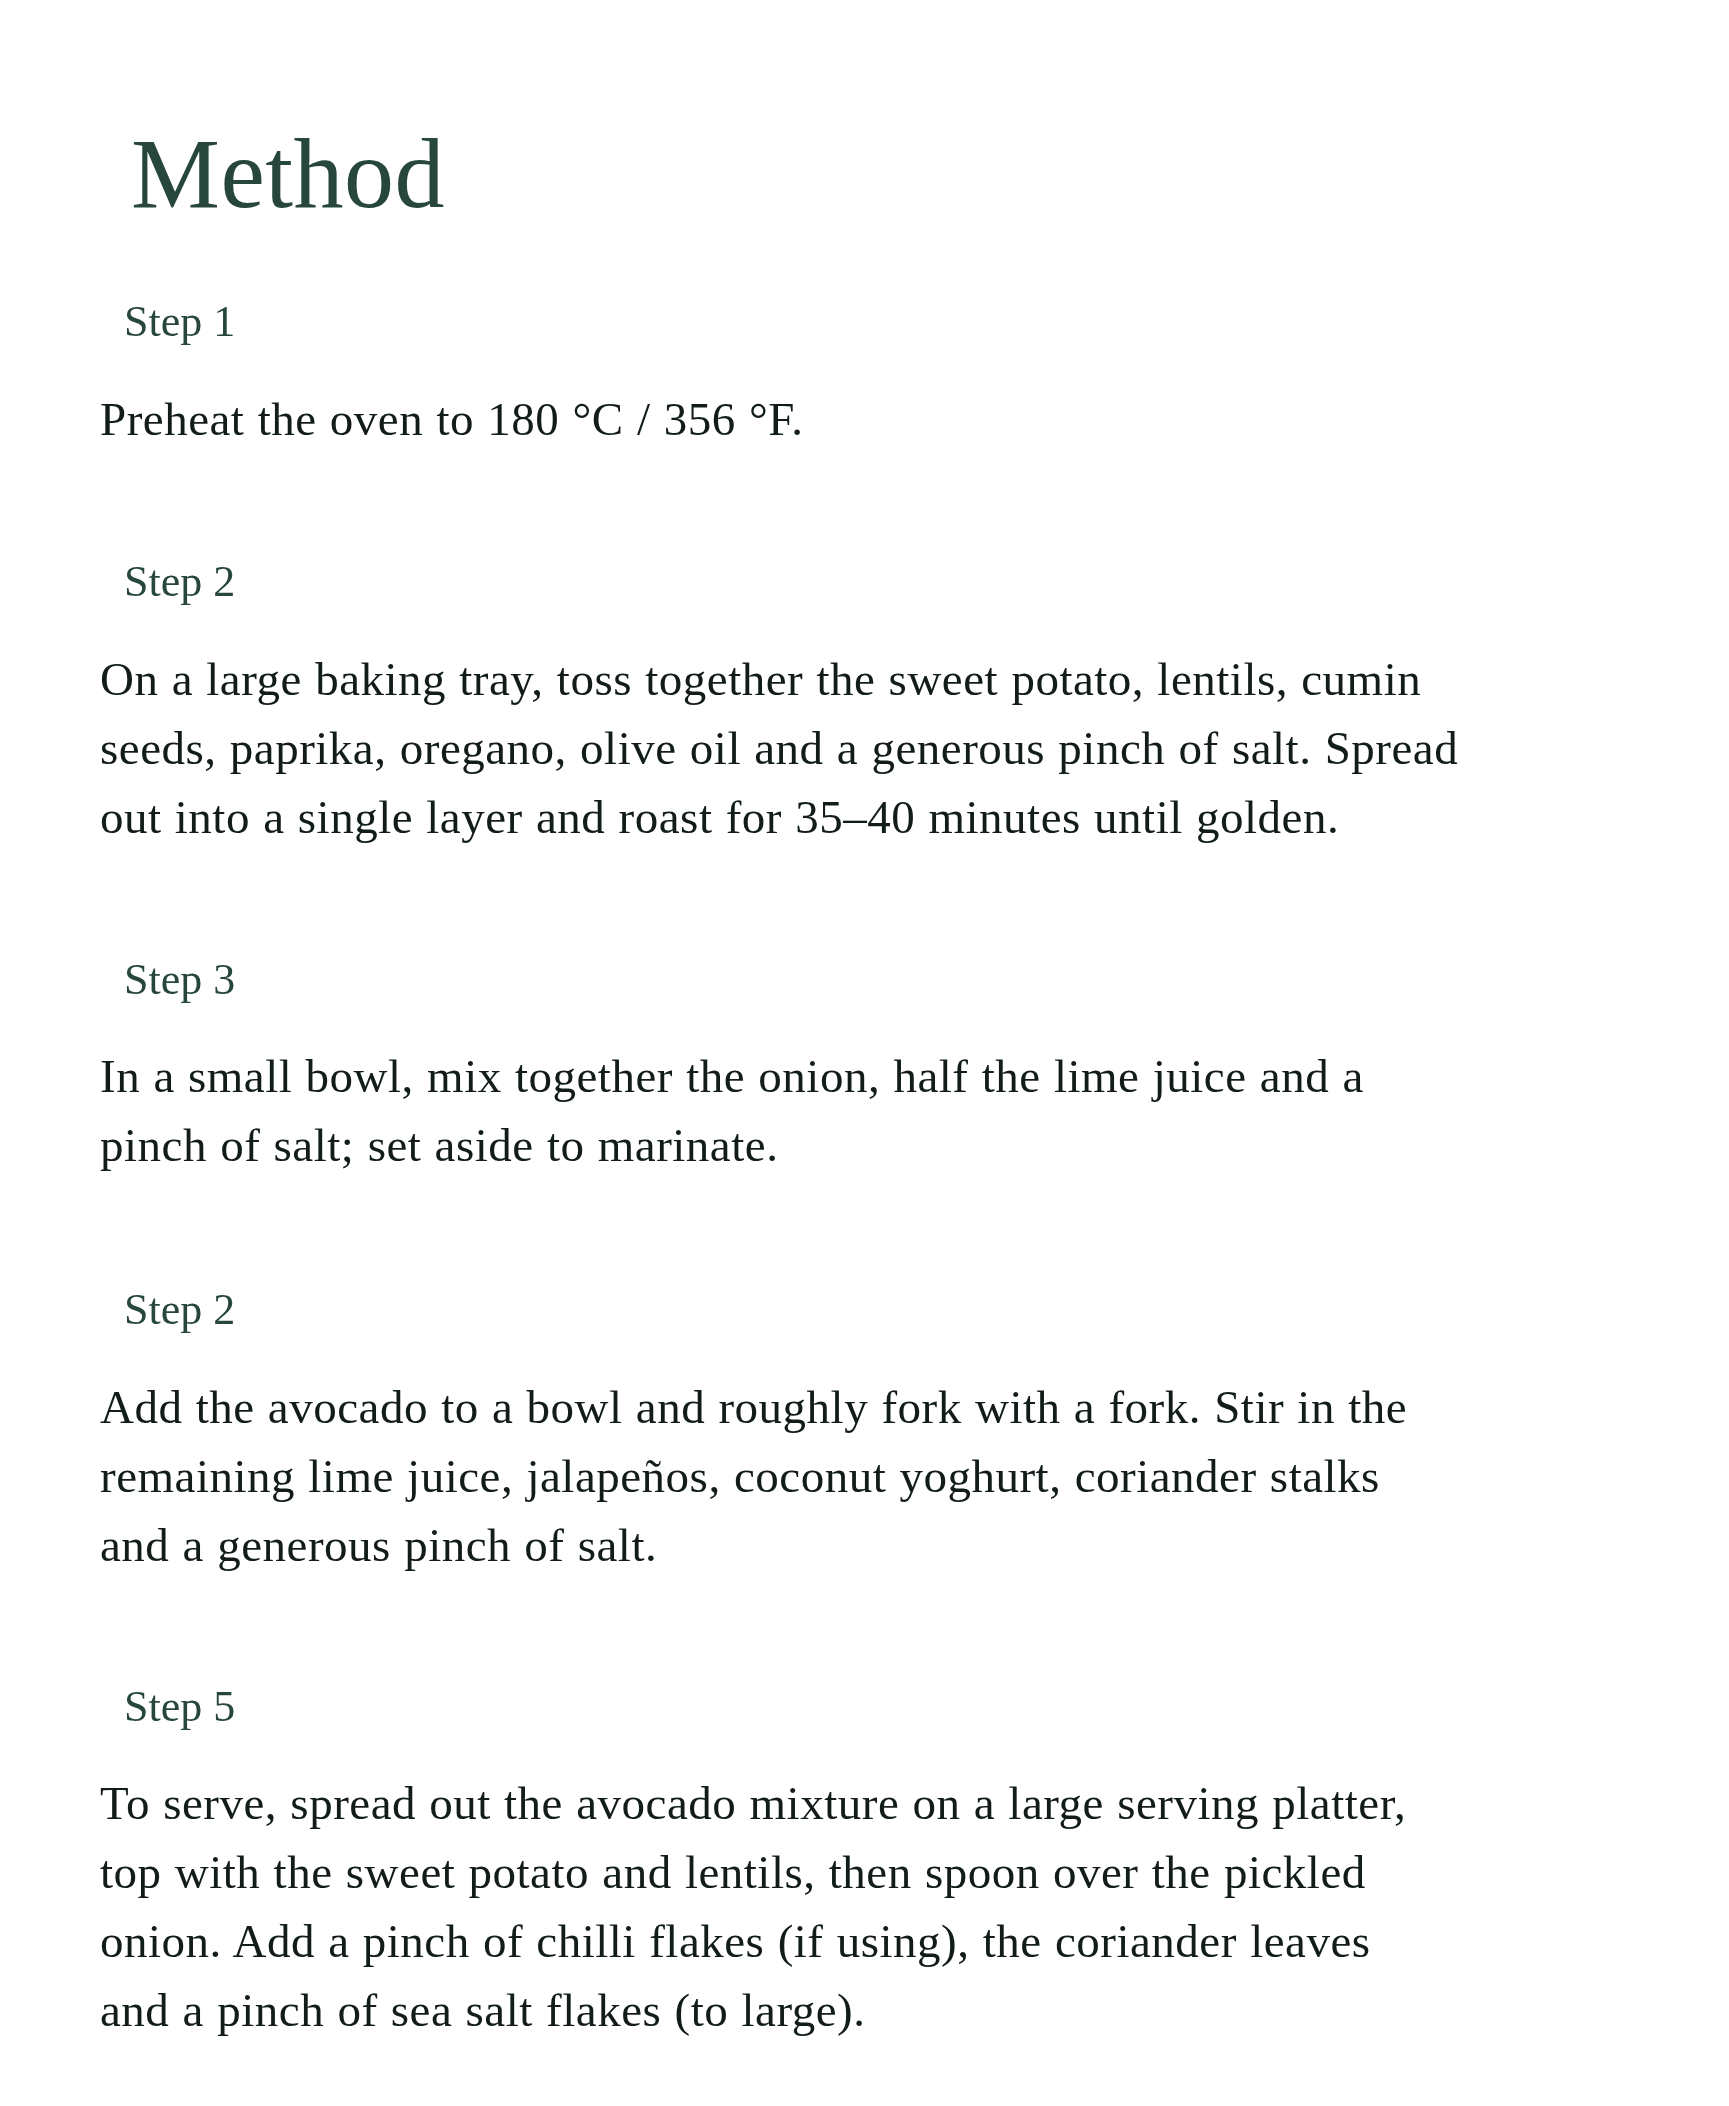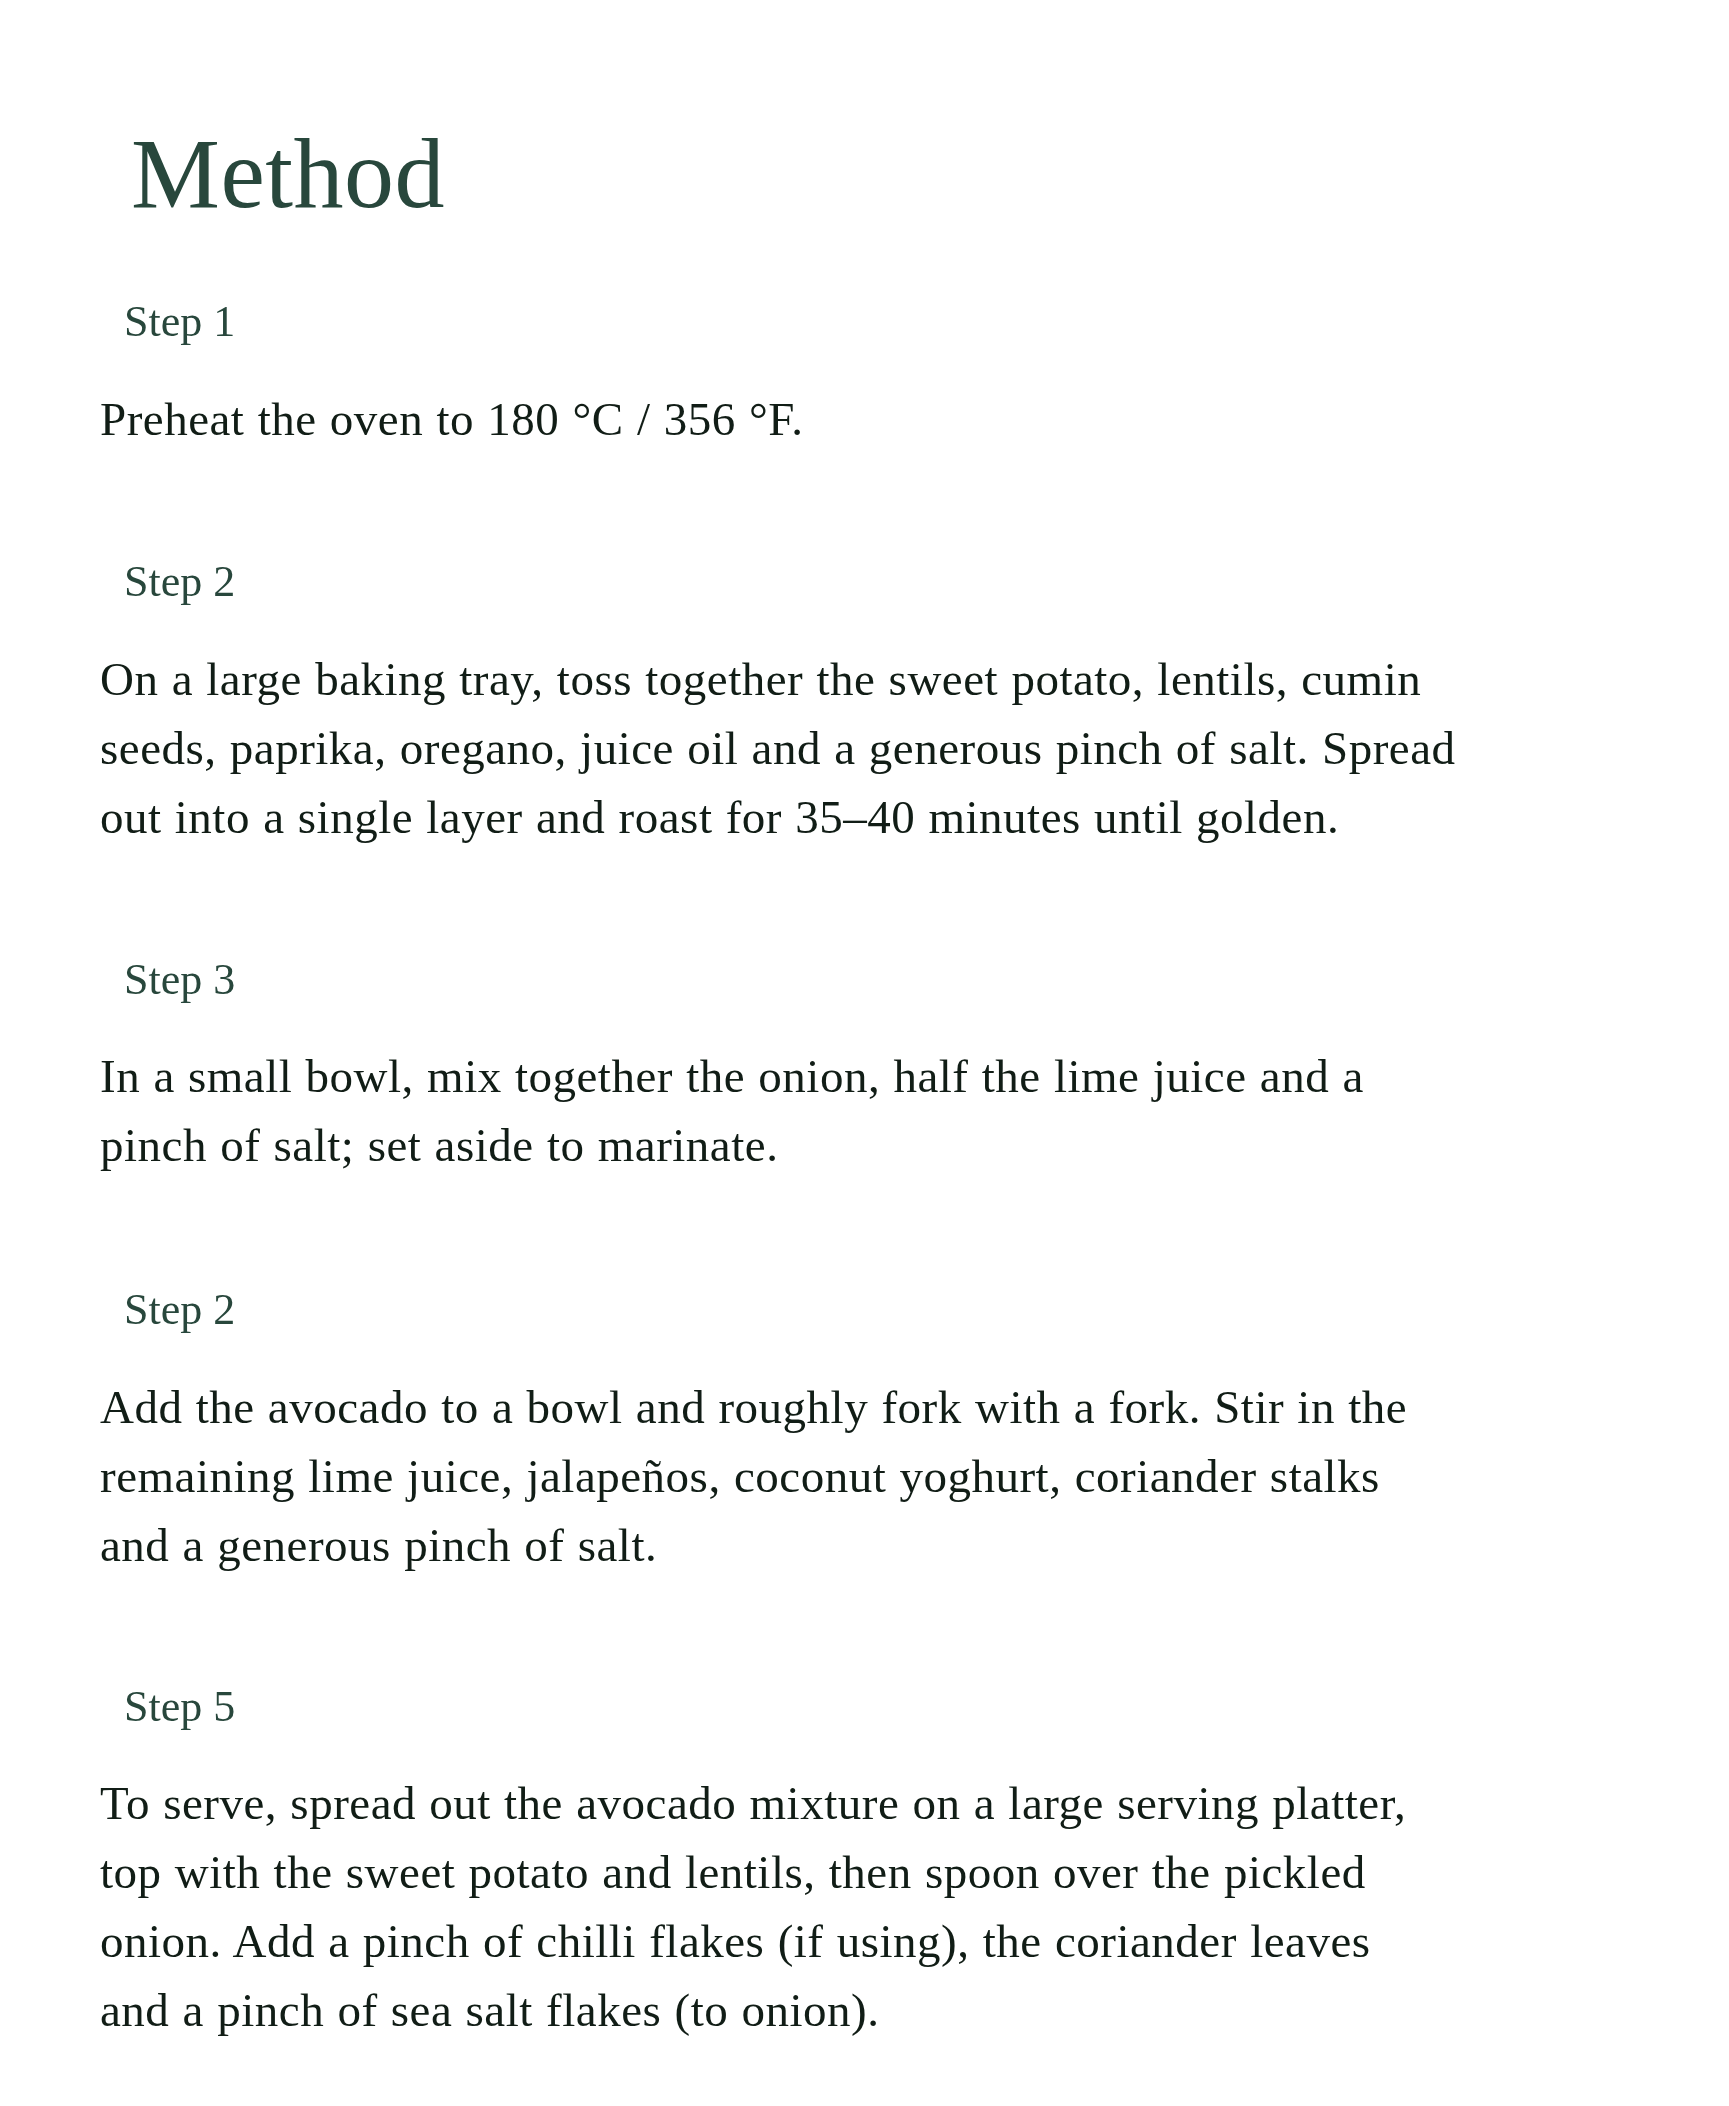--- a/index.html
+++ b/index.html
@@ -57,21 +57,21 @@
 <h1 class="page-title">Method</h1>
 
 <section>
   <h3 class="step-label" style="top:288px">Step 1</h3>
   <p class="step-line" style="top:392px">Preheat the oven to 180 °C / 356 °F.</p>
 </section>
 
 <section>
   <h3 class="step-label" style="top:548px">Step 2</h3>
   <p class="step-line" style="top:652px">On a large baking tray, toss together the sweet potato, lentils, cumin</p>
-  <p class="step-line" style="top:721px">seeds, paprika, oregano, juice oil and a generous pinch of salt. Spread</p>
+  <p class="step-line" style="top:721px">seeds, paprika, oregano, olive oil and a generous pinch of salt. Spread</p>
   <p class="step-line" style="top:790px">out into a single layer and roast for 35–40 minutes until golden.</p>
 </section>
 
 <section>
   <h3 class="step-label" style="top:946px">Step 3</h3>
   <p class="step-line" style="top:1049px">In a small bowl, mix together the onion, half the lime juice and a</p>
   <p class="step-line" style="top:1118px">pinch of salt; set aside to marinate.</p>
 </section>
 
 <section>
@@ -79,15 +79,15 @@
   <p class="step-line" style="top:1380px">Add the avocado to a bowl and roughly fork with a fork. Stir in the</p>
   <p class="step-line" style="top:1449px">remaining lime juice, jalapeños, coconut yoghurt, coriander stalks</p>
   <p class="step-line" style="top:1518px">and a generous pinch of salt.</p>
 </section>
 
 <section>
   <h3 class="step-label" style="top:1673px">Step 5</h3>
   <p class="step-line" style="top:1776px">To serve, spread out the avocado mixture on a large serving platter,</p>
   <p class="step-line" style="top:1845px">top with the sweet potato and lentils, then spoon over the pickled</p>
   <p class="step-line" style="top:1914px">onion. Add a pinch of chilli flakes (if using), the coriander leaves</p>
-  <p class="step-line" style="top:1983px">and a pinch of sea salt flakes (to onion).</p>
+  <p class="step-line" style="top:1983px">and a pinch of sea salt flakes (to large).</p>
 </section>
 
 
 </body></html>

